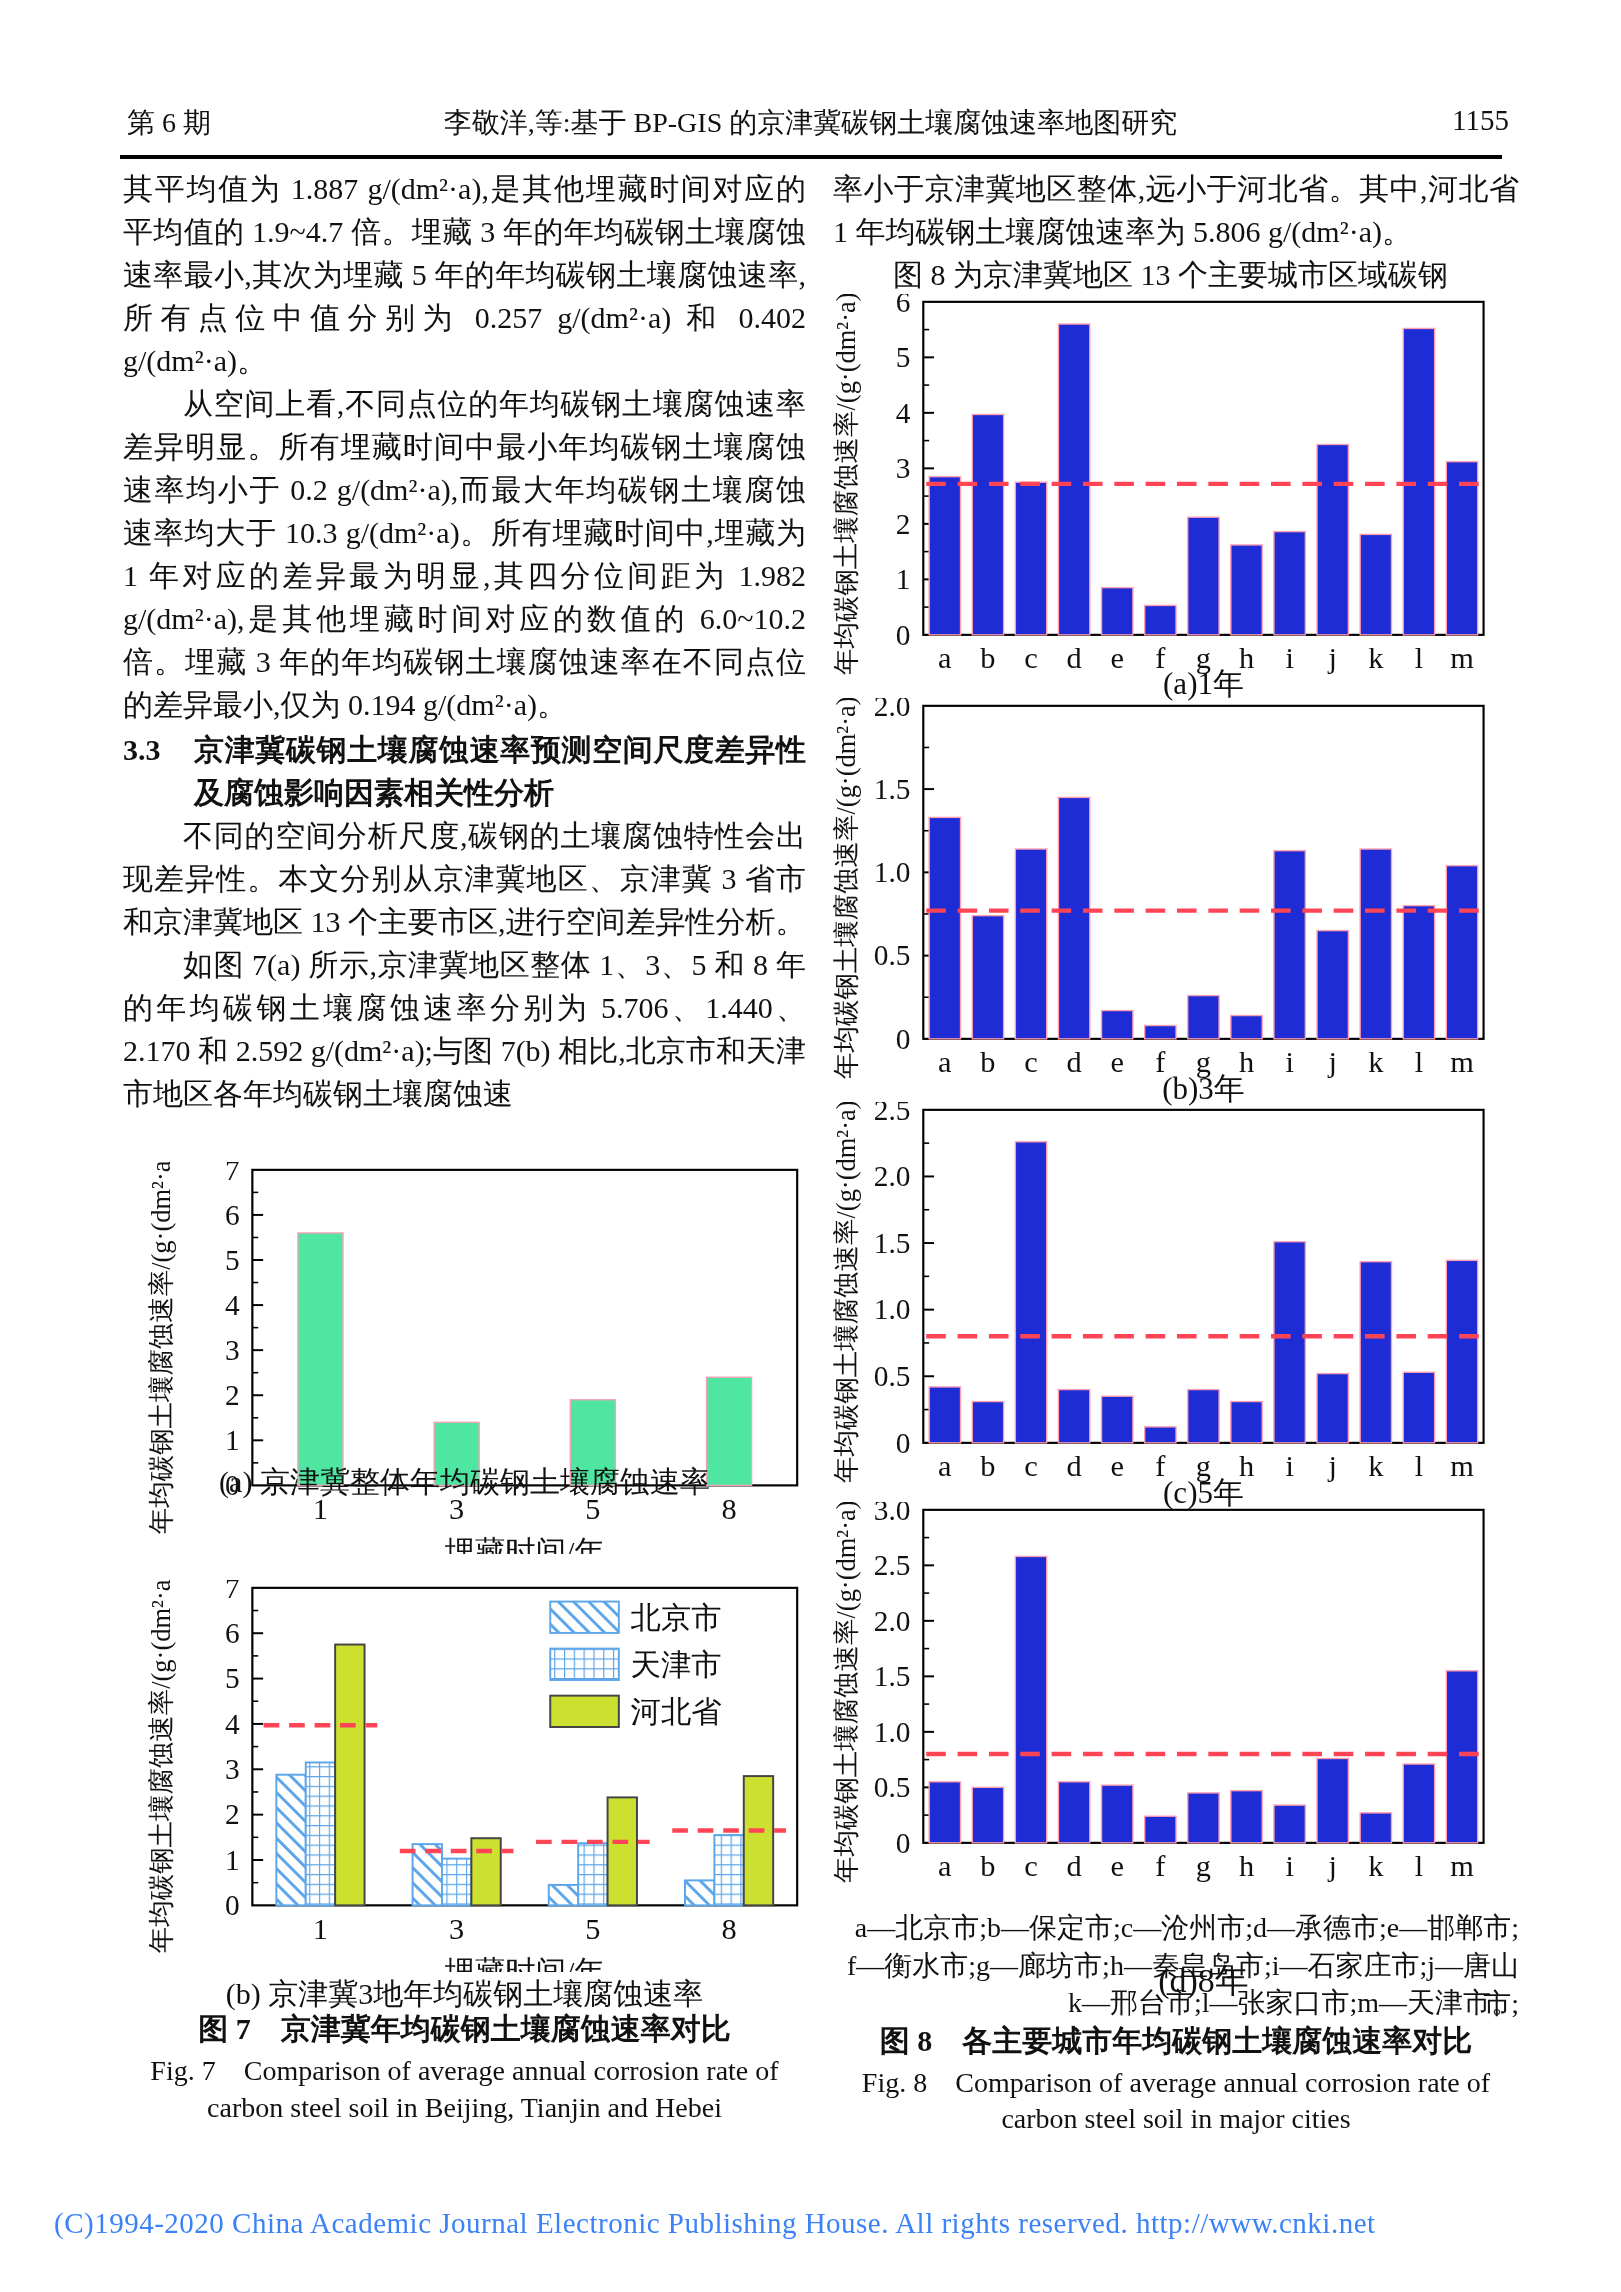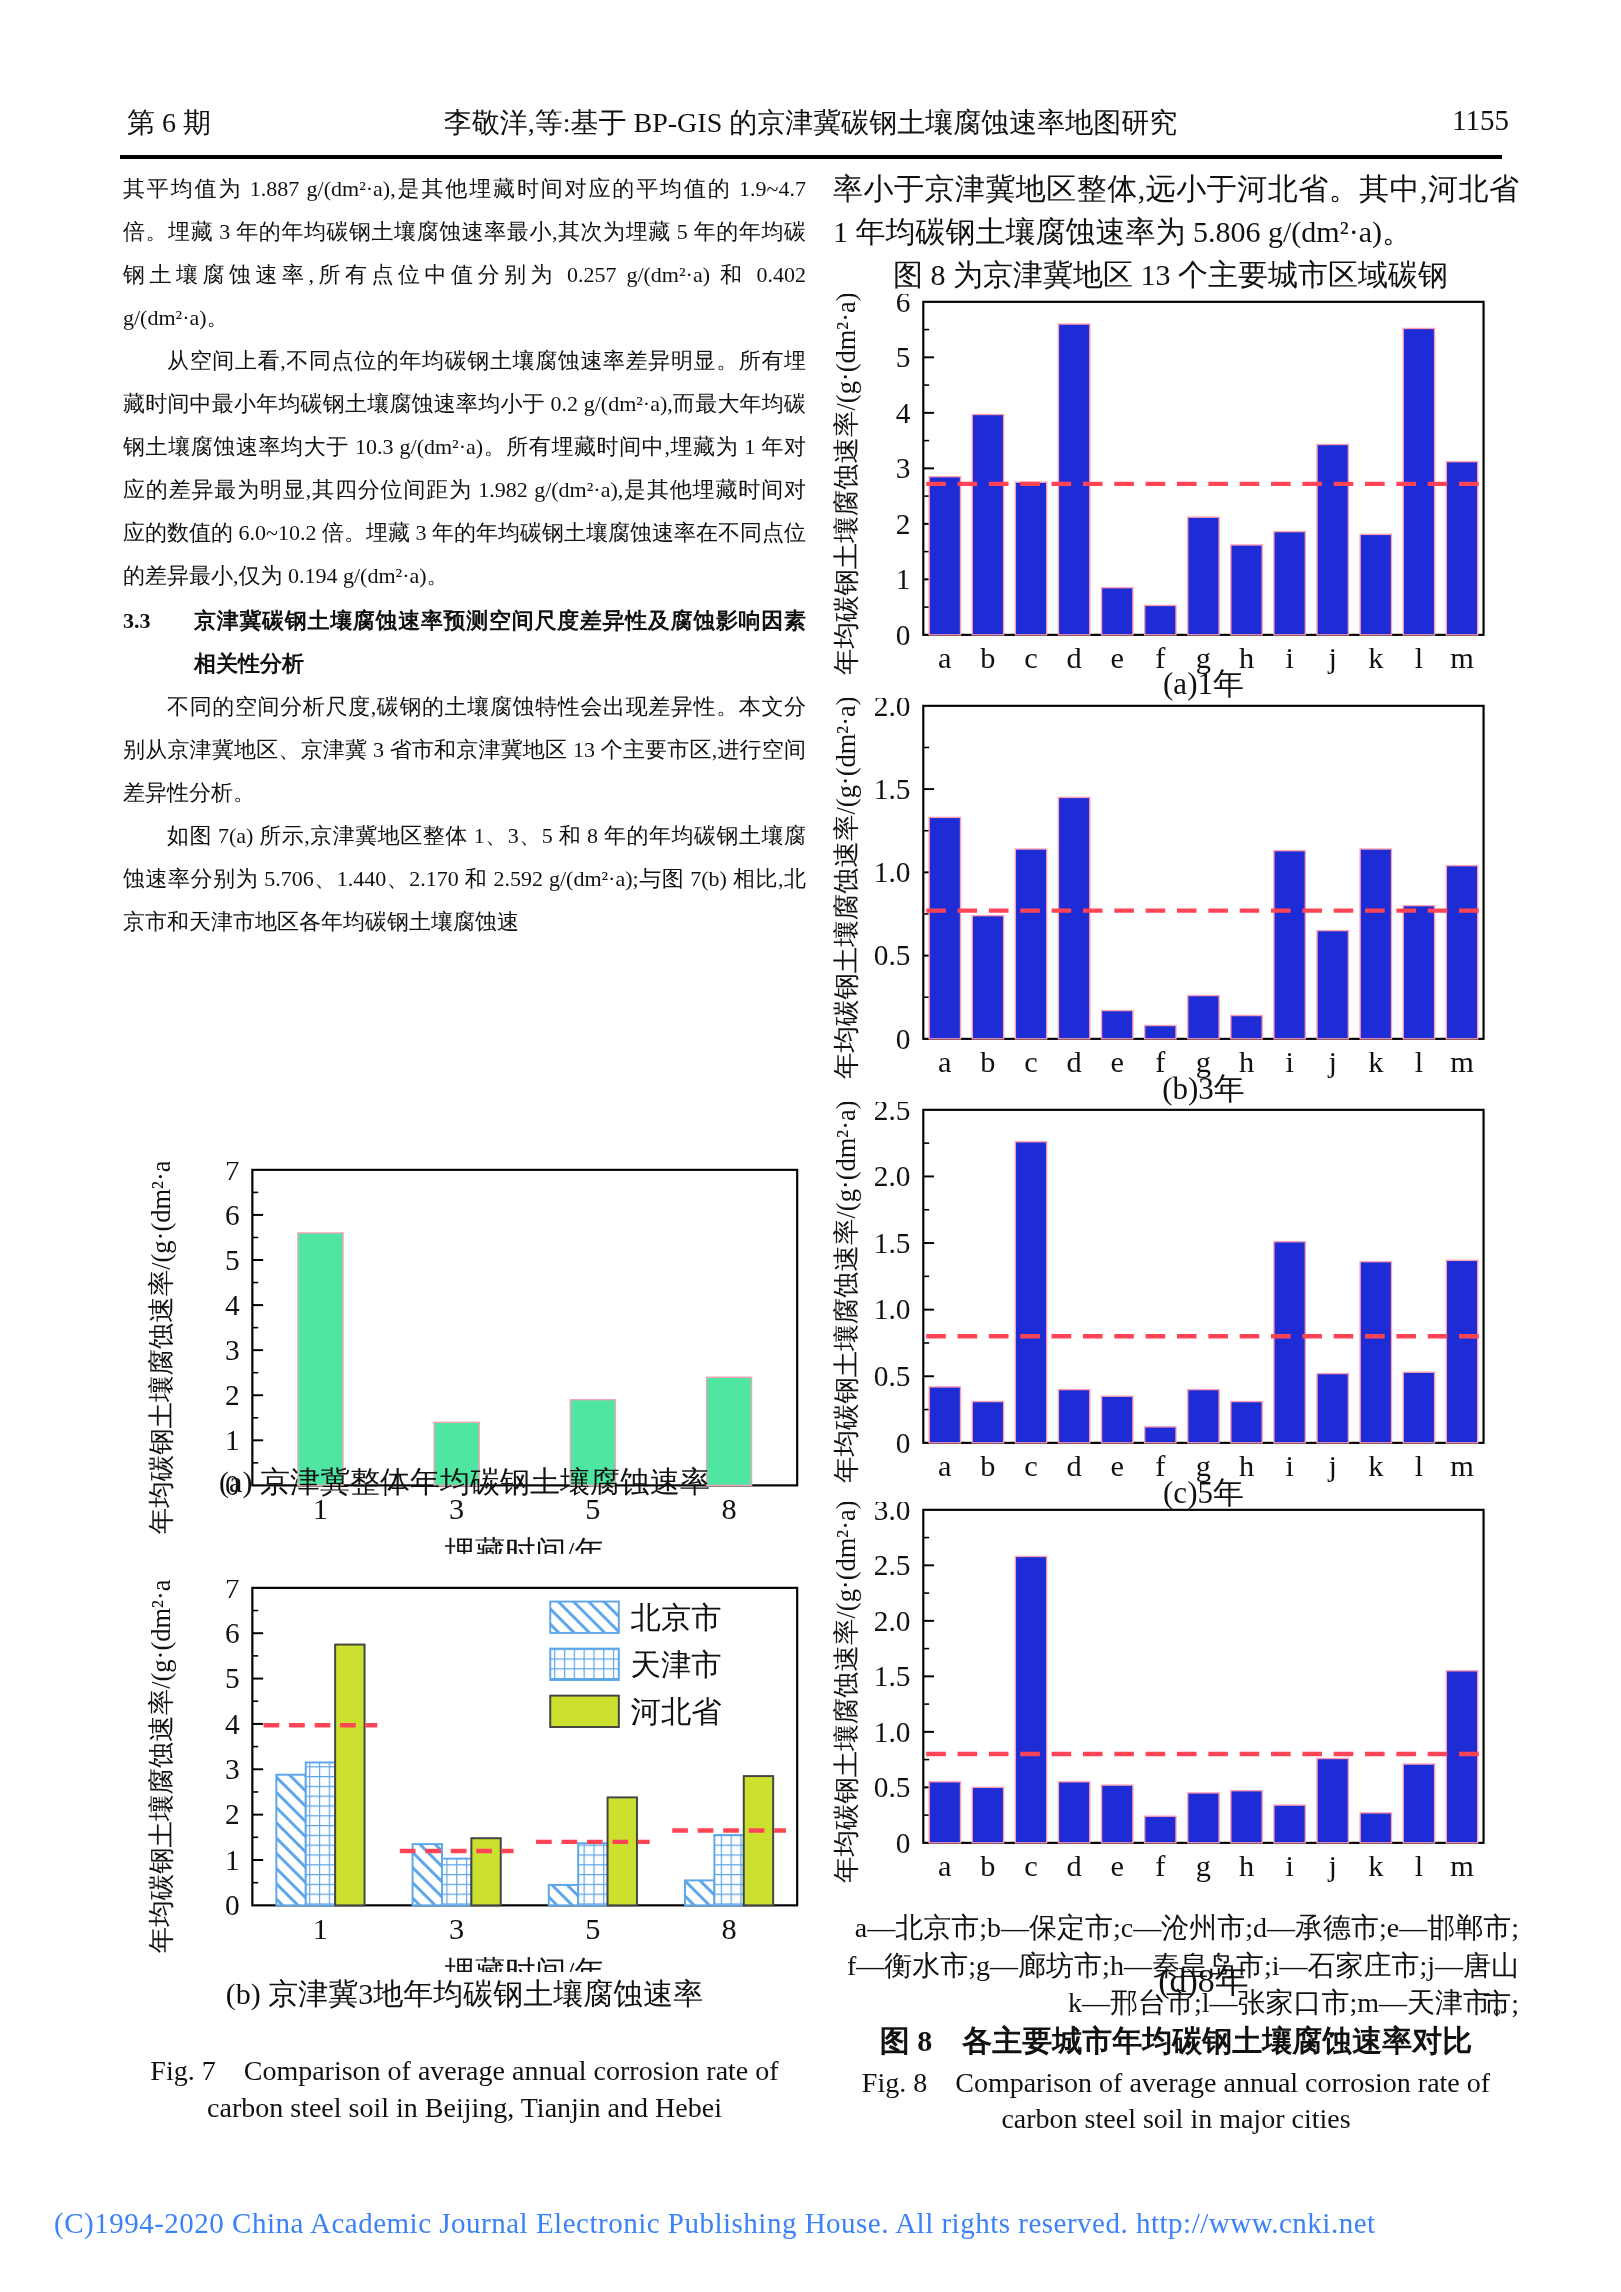--- a/index.html
+++ b/index.html
@@ -2,21 +2,21 @@
 <html><head>
 <meta charset="utf-8">
 <style>
   html,body{margin:0;padding:0;background:#e8e8e8;}
   .page{position:relative;width:1621px;height:2293px;background:#ffffff;overflow:hidden;
         font-family:"Liberation Serif","DejaVu Serif",serif;color:#111;}
   .hdr-issue{position:absolute;left:127px;top:104px;font-size:28px;}
   .hdr-title{position:absolute;left:0;top:104px;width:100%;text-align:center;font-size:28px;}
   .hdr-page{position:absolute;right:112px;top:104px;font-size:29px;}
   .hdr-rule{position:absolute;left:120px;top:155px;width:1382px;height:3.9px;background:#000;}
-  .col-left{position:absolute;left:123px;top:167px;width:683px;font-size:22px;line-height:43px;text-align:justify;}
+  .col-left{position:absolute;left:123px;top:167px;width:683px;font-size:30px;line-height:43px;text-align:justify;}
   .col-right{position:absolute;left:833px;top:167px;width:686px;font-size:30px;line-height:43px;text-align:justify;}
   .col-left p,.col-right p{margin:0;}
   .indent{text-indent:2em;}
   .sec-heading{display:flex;font-weight:bold;margin:2px 0 0 0;}
   .sec-num{width:71px;flex:0 0 71px;}
   .sec-text{flex:1;}
   svg.chart{position:absolute;}
   svg.chart text{font-family:"Liberation Serif","DejaVu Serif",serif;}
   .cap{position:absolute;text-align:center;font-size:30px;}
   .cap-bold{font-weight:bold;}
@@ -146,20 +146,21 @@
       <text x="518" y="49" font-size="31" text-anchor="start" fill="#111">北京市</text>
       <rect x="436" y="70" width="70" height="32" fill="url(#pat-grid)" stroke="#5ea6ea" stroke-width="2"></rect>
       <text x="518" y="97" font-size="31" text-anchor="start" fill="#111">天津市</text>
       <rect x="436" y="118" width="70" height="32" fill="#cbe02f" stroke="#444" stroke-width="2"></rect>
       <text x="518" y="145" font-size="31" text-anchor="start" fill="#111">河北省</text>
       <text transform="translate(48 170) rotate(-90)" text-anchor="middle" font-size="27" fill="#111">年均碳钢土壤腐蚀速率/(g·(dm²·a)⁻¹)</text>
       <text x="410" y="410" font-size="31" text-anchor="middle" fill="#111">埋藏时间/年</text>
     </svg>
   <div class="cap" style="left:123px;top:1974px;width:683px;">(b) 京津冀3地年均碳钢土壤腐蚀速率</div>
 
+  <div class="cap cap-bold" style="left:123px;top:2009px;width:683px;">图 7　京津冀年均碳钢土壤腐蚀速率对比</div>
   <div class="cap cap-en" style="left:123px;top:2052px;width:683px;">Fig. 7　Comparison of average annual corrosion rate of</div>
   <div class="cap cap-en" style="left:123px;top:2092px;width:683px;">carbon steel soil in Beijing, Tianjin and Hebei</div>
 
   <div class="col-right">
     <p>率小于京津冀地区整体,远小于河北省。其中,河北省 1 年均碳钢土壤腐蚀速率为 5.806 g/(dm²·a)。</p>
     <p class="indent">图 8 为京津冀地区 13 个主要城市区域碳钢</p>
   </div>
 
   <svg class="chart" style="left:833px;top:294px;" width="686" height="382" viewBox="0 0 700 390">
       <rect x="92" y="8" width="572" height="340" fill="#ffffff" stroke="#000" stroke-width="2.2"></rect>

